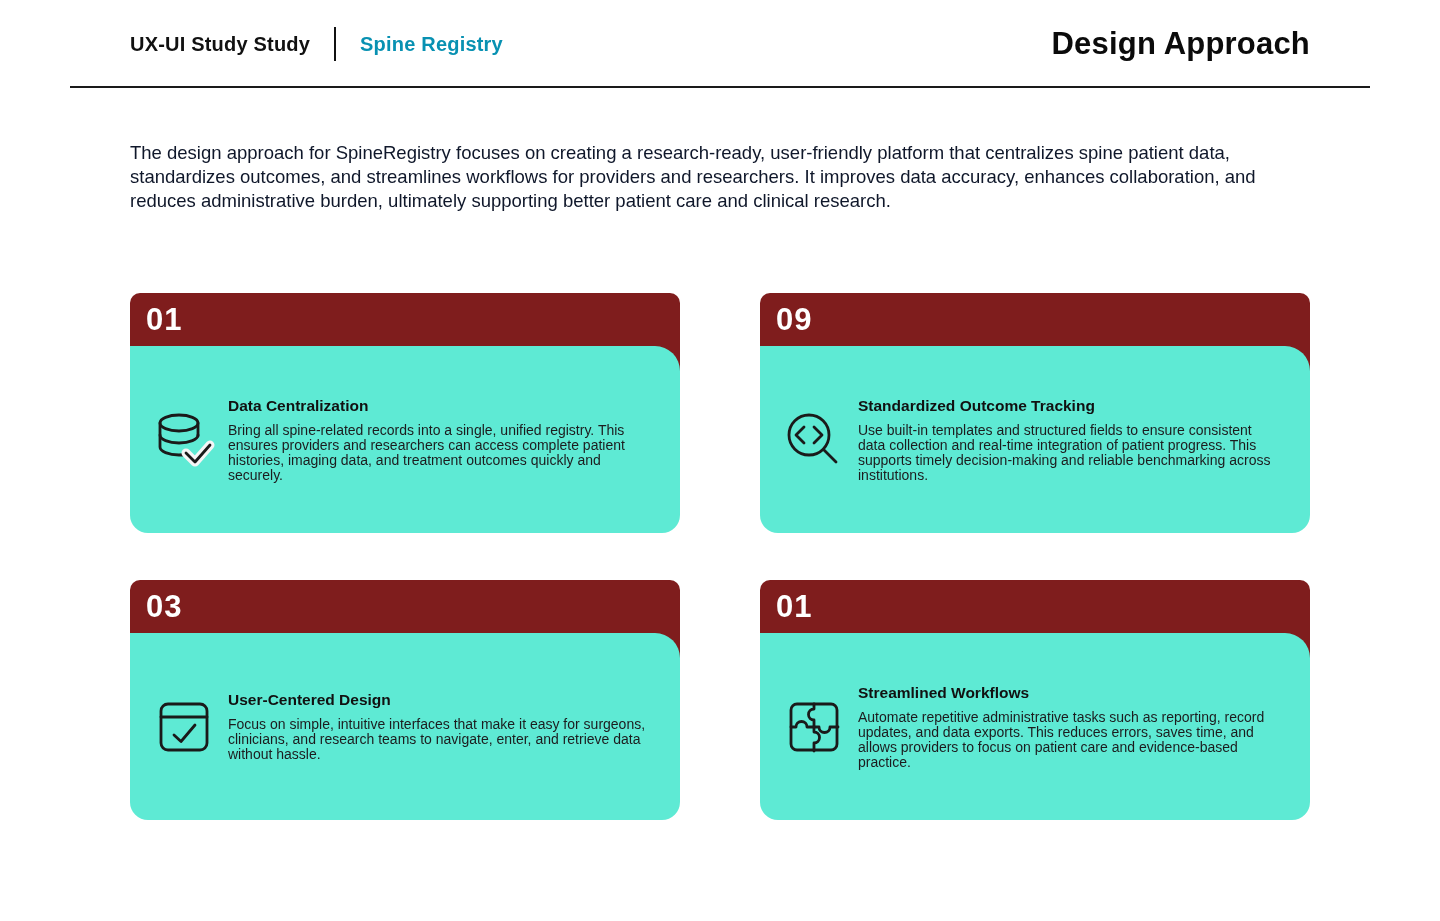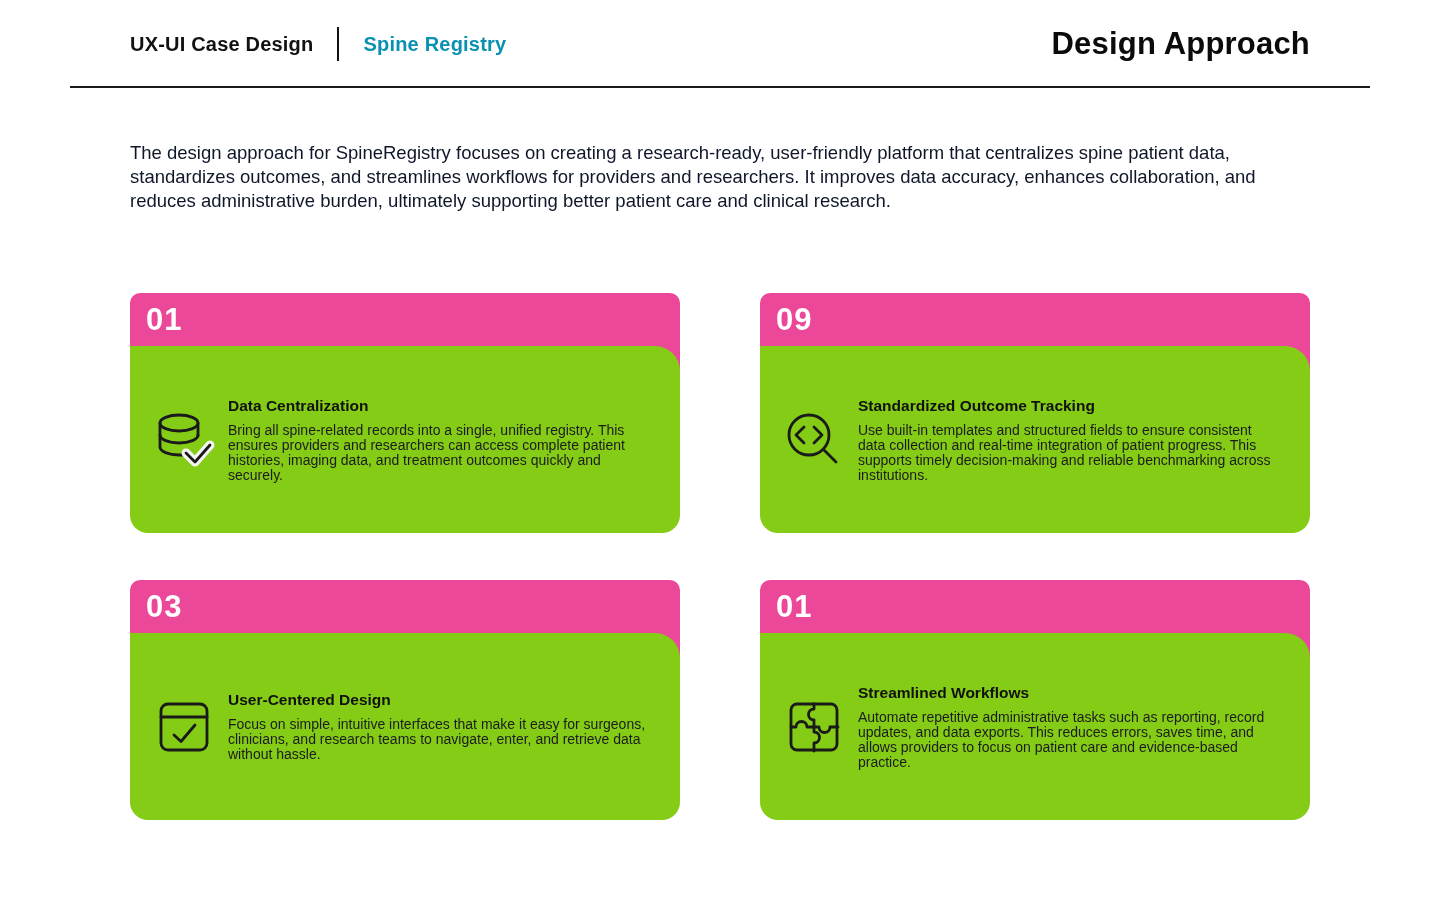--- a/index.html
+++ b/index.html
@@ -28,49 +28,49 @@
   }
 
   
   .grid {
     margin: 80px 60px 0;
     display: grid; grid-template-columns: 550px 550px;
     column-gap: 80px; row-gap: 47px;
   }
   .card { width: 550px; }
   .card-head {
-    position: relative; height: 78px; background: #ec4899;
+    position: relative; height: 78px; background: #7f1d1d;
     border-radius: 10px 10px 0 0;
   }
   .card-num {
     position: absolute; top: 0; left: 16px; height: 53px;
     display: flex; align-items: center;
     color: #ffffff; font-size: 31px; font-weight: 700; letter-spacing: 1px;
   }
   .card-body {
     position: relative; margin-top: -25px; height: 187px;
-    background: #84cc16; border-radius: 0 25px 18px 18px;
+    background: #5eead4; border-radius: 0 25px 18px 18px;
     display: flex; align-items: center;
     padding: 0 28px 0 22px;
   }
   .icon-box { width: 64px; height: 64px; flex: none; display: flex; align-items: center; justify-content: center; }
   .icon-box svg { width: 64px; height: 64px; }
   .icon-stroke { fill: none; stroke: #1a1a1a; stroke-width: 2.8; stroke-linecap: round; stroke-linejoin: round; }
   .icon-halo { fill: none; stroke: #F5F5F6; stroke-width: 9; stroke-linecap: round; stroke-linejoin: round; }
   .texts { margin-left: 12px; width: 422px; }
   .card-title { margin: 0 0 8px; font-size: 15.5px; font-weight: 700; color: #111; }
   .card-desc { margin: 0; font-size: 14px; line-height: 15px; color: #1c1c1e; }
 </style>
 </head>
 <body>
 
 <div class="page">
 
   <div class="header-row">
-    <span class="crumb-left">UX-UI Case Design</span>
+    <span class="crumb-left">UX-UI Study Study</span>
     <span class="divider-v"></span>
     <span class="crumb-right">Spine Registry</span>
     <span class="header-title">Design Approach</span>
   </div>
   <div class="rule"></div>
 
   <p class="intro">The design approach for SpineRegistry focuses on creating a research-ready, user-friendly platform that centralizes spine patient data, standardizes outcomes, and streamlines workflows for providers and researchers. It improves data accuracy, enhances collaboration, and reduces administrative burden, ultimately supporting better patient care and clinical research.</p>
 
   <div class="grid">
 

